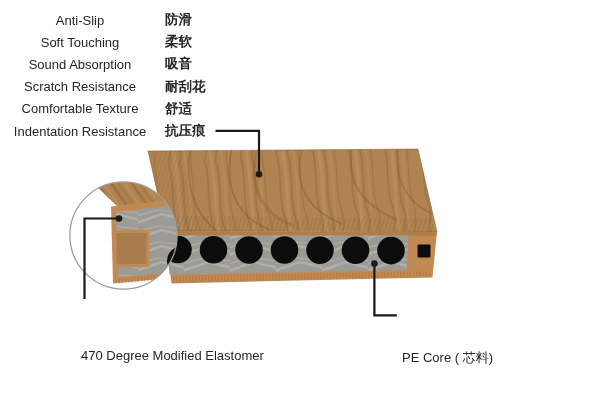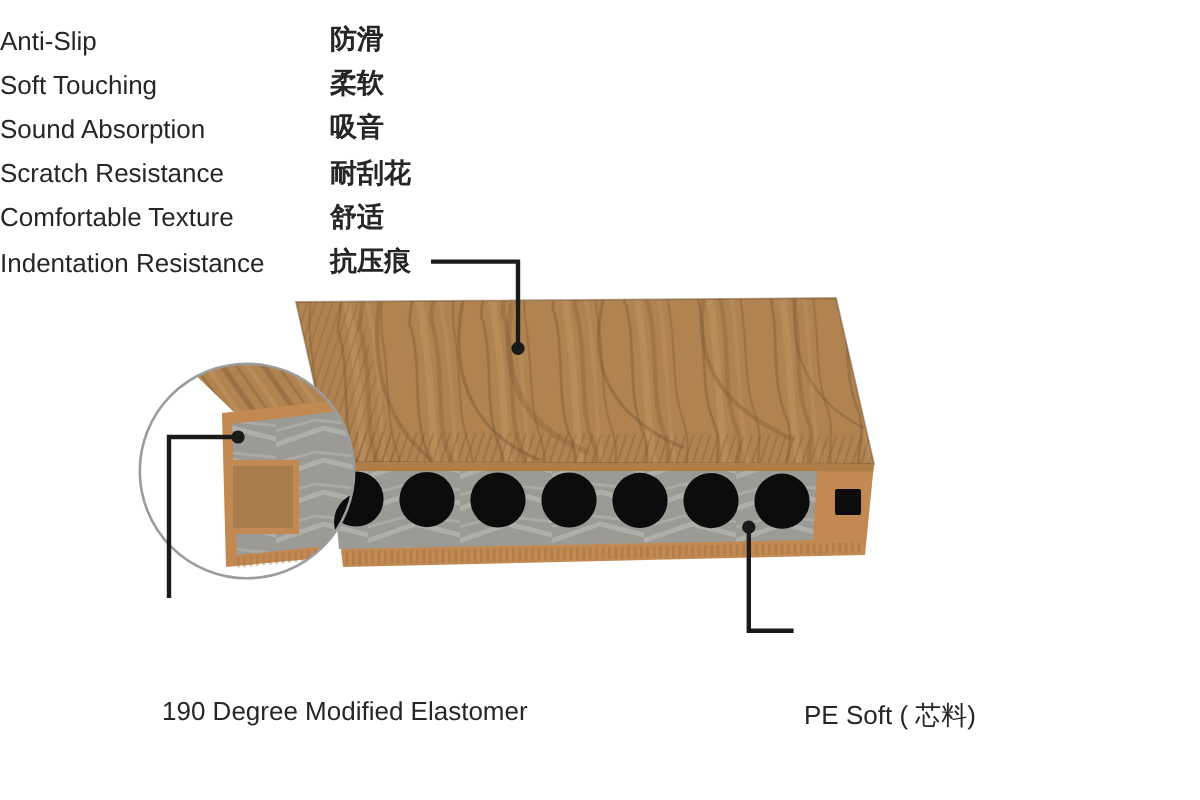--- a/index.html
+++ b/index.html
@@ -21,21 +21,21 @@
   .g-light{stroke:var(--wood-light);}
   .callout{stroke:var(--line);stroke-width:2.2;fill:none;}
   .dot{fill:var(--line);}
   .mag-ring{fill:none;stroke:var(--mag-ring);stroke-width:1.3;}
   .edge{stroke:var(--wood-dark);stroke-width:0.9;fill:none;opacity:.55;}
 
   
   .txt{position:absolute;z-index:2;white-space:pre;}
   #feature-list{left:0;top:9px;width:320px;}
   .feature-row{display:flex;align-items:center;height:22.2px;}
-  .feature-row .en{display:block;width:160px;text-align:left;font-size:13px;}
+  .feature-row .en{display:block;width:160px;text-align:center;font-size:13px;}
   .feature-row .zh{display:block;margin-left:5px;font-size:13.5px;font-weight:bold;}
   #shell-note{left:81px;top:300px;line-height:22.4px;font-size:13px;}
   #core-note{left:402px;top:308px;line-height:20px;font-size:13px;}
 </style>
 </head>
 <body>
 
 <svg id="scene" width="600" height="400" viewBox="0 0 600 400">
   <defs>
     <pattern id="grain" width="36" height="92" patternUnits="userSpaceOnUse" patternTransform="rotate(-6)">
@@ -139,24 +139,24 @@
     <circle class="dot" cx="119" cy="218.5" r="3.3"></circle>
 
     <polyline class="callout" points="396.8,315.4 374.4,315.4 374.4,263.6"></polyline>
     <circle class="dot" cx="374.4" cy="263.6" r="3.3"></circle>
   </g>
 </svg>
 
 <div id="feature-list" class="txt"><div class="feature-row"><span class="en">Anti-Slip</span><span class="zh">防滑</span></div><div class="feature-row"><span class="en">Soft Touching</span><span class="zh">柔软</span></div><div class="feature-row"><span class="en">Sound Absorption</span><span class="zh">吸音</span></div><div class="feature-row"><span class="en">Scratch Resistance</span><span class="zh">耐刮花</span></div><div class="feature-row"><span class="en">Comfortable Texture</span><span class="zh">舒适</span></div><div class="feature-row"><span class="en">Indentation Resistance</span><span class="zh">抗压痕</span></div></div>
 
 <div id="shell-note" class="txt">
-  <div>190 Degree Modified Elastomer</div>
+  <div>470 Degree Modified Elastomer</div>
   
   
   
 </div>
 
 <div id="core-note" class="txt">
-  <div>PE Soft ( 芯料)</div>
+  <div>PE Core ( 芯料)</div>
   
   
   
 </div>
 
 </body></html>

